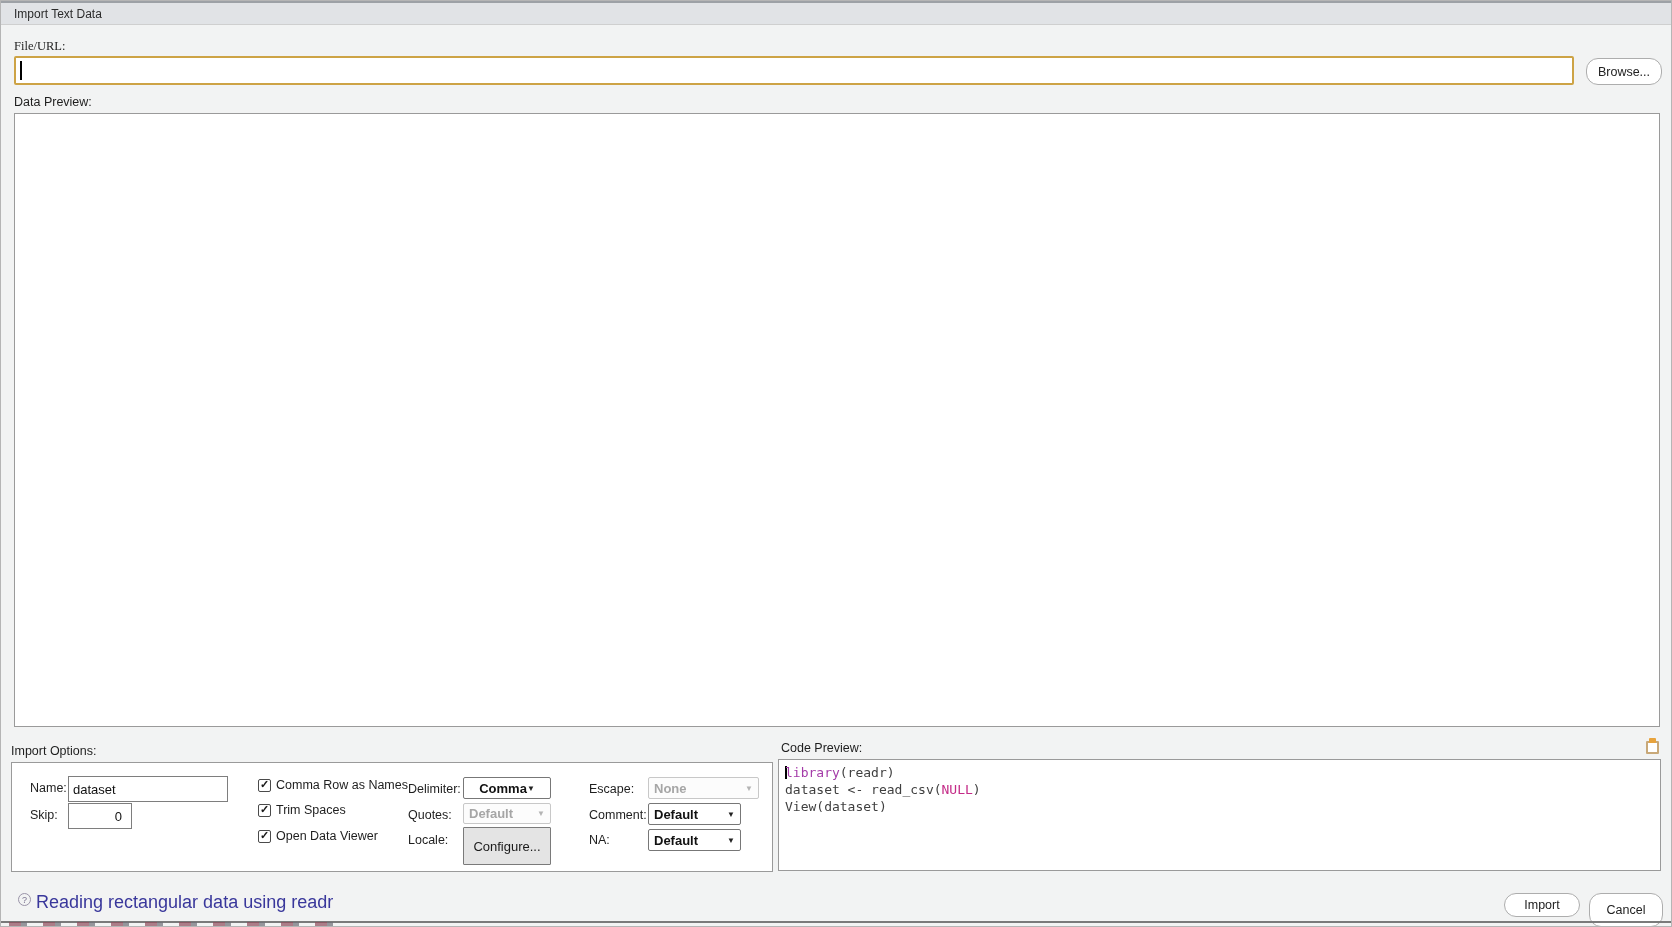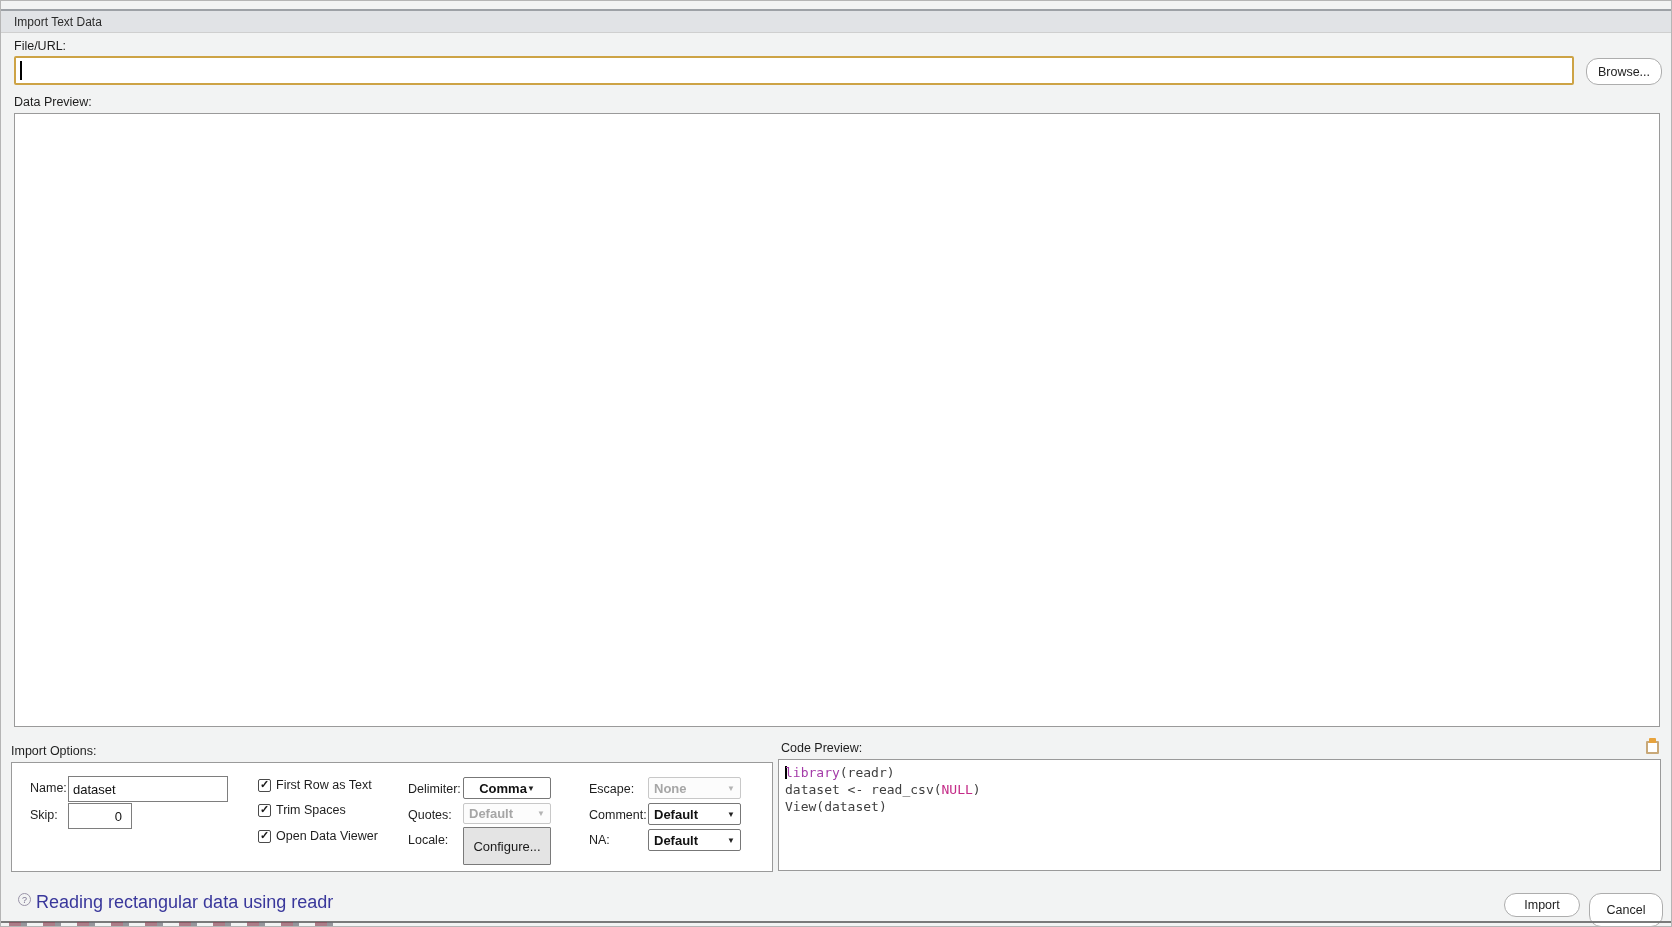--- a/index.html
+++ b/index.html
@@ -5,21 +5,21 @@
   html,body{margin:0;padding:0;}
   body{
     width:1672px;height:927px;position:relative;overflow:hidden;
     background:#F2F3F3;
     font-family:"Liberation Sans", sans-serif;
     color:#1E1E1E;
     border:1px solid #B5B5B5;box-sizing:border-box;
   }
   .abs{position:absolute;}
   
-  .titlebar{left:0;top:8px;width:1672px;height:24px;background:#E1E3E6;
+  .titlebar{left:0;top:0;width:1672px;height:24px;background:#E1E3E6;
     border-top:2px solid #9DA1A6;border-bottom:1px solid #CFCFCF;box-sizing:border-box;}
   .titlebar-text{position:absolute;left:13px;top:4px;font-size:12px;color:#2B2B2B;}
   
   .lbl{font-size:12.5px;color:#1E1E1E;white-space:nowrap;}
   
   .fileurl-input{left:13px;top:55px;width:1560px;height:29px;background:#FFFFFF;
     border:2px solid var(--accent);box-sizing:border-box;border-radius:2px;}
   .caret{left:19px;top:60px;width:2px;height:19px;background:#000000;}
   .btn{background:#FFFFFF;border:1px solid #ADADAD;border-radius:12px;box-sizing:border-box;
     font-size:12.5px;color:#222;display:flex;align-items:center;justify-content:center;cursor:default;}
@@ -69,41 +69,41 @@
   .bottom-noise{left:8px;top:921px;width:330px;height:5px;opacity:.7;
     background:repeating-linear-gradient(90deg,#8E4A5A 0 12px,#6E6E76 12px 18px,transparent 18px 34px);}
 </style>
 </head>
 <body>
 
 <div class="abs titlebar">
   <div class="titlebar-text">Import Text Data</div>
 </div>
 
-<div class="abs lbl" style="left:13px;top:38px;">File/URL:</div>
+<div class="abs lbl" style="left:13px;top:38px;font-family:Liberation Serif, serif;">File/URL:</div>
 <input class="abs fileurl-input" type="text" value="" style="">
 <div class="abs caret"></div>
 <div class="abs btn browse-btn">Browse...</div>
 
 <div class="abs lbl" style="left:13px;top:94px;">Data Preview:</div>
 <div class="abs preview-box"></div>
 
 <div class="abs lbl" style="left:10px;top:743px;">Import Options:</div>
 <div class="abs options-box"></div>
 
 <div class="abs lbl" style="left:29px;top:780px;">Name:</div>
 <input class="abs txtinput" style="left: 67px; top: 775px; width: 160px; height: 21px;" value="dataset">
 <div class="abs lbl" style="left:29px;top:807px;">Skip:</div>
 <input class="abs txtinput" style="left: 67px; top: 802px; width: 64px; height: 21px; text-align: right; padding-right: 9px;" value="0">
 
 <div class="abs cb-row" style="left:257px;top:777px;">
   <span class="checkbox">
       <span class="mark">✓</span>
     </span>
-  <span class="cb-label">First Row as Text</span>
+  <span class="cb-label">Comma Row as Names</span>
 </div>
 <div class="abs cb-row" style="left:257px;top:802px;">
   <span class="checkbox">
       <span class="mark">✓</span>
     </span>
   <span class="cb-label">Trim Spaces</span>
 </div>
 <div class="abs cb-row" style="left:257px;top:828px;">
   <span class="checkbox">
       <span class="mark">✓</span>
@@ -118,21 +118,21 @@
 </div>
 <div class="abs lbl" style="left:407px;top:807px;">Quotes:</div>
 <div class="abs select disabled" style="left:462px;top:802px;width:88px;height:21px;">
   <span class="sel-text">Default</span>
   <span class="arrow">▼</span>
 </div>
 <div class="abs lbl" style="left:407px;top:832px;">Locale:</div>
 <div class="abs configure-btn" style="left:462px;top:826px;width:88px;height:38px;">Configure...</div>
 
 <div class="abs lbl" style="left:588px;top:781px;">Escape:</div>
-<div class="abs select disabled" style="left:647px;top:776px;width:93px;height:22px;">
+<div class="abs select disabled" style="left:647px;top:776px;width:111px;height:22px;">
   <span class="sel-text">None</span>
   <span class="arrow">▼</span>
 </div>
 <div class="abs lbl" style="left:588px;top:807px;">Comment:</div>
 <div class="abs select" style="left:647px;top:802px;width:93px;height:22px;">
   <span class="sel-text">Default</span>
   <span class="arrow">▼</span>
 </div>
 <div class="abs lbl" style="left:588px;top:832px;">NA:</div>
 <div class="abs select" style="left:647px;top:828px;width:93px;height:22px;">

